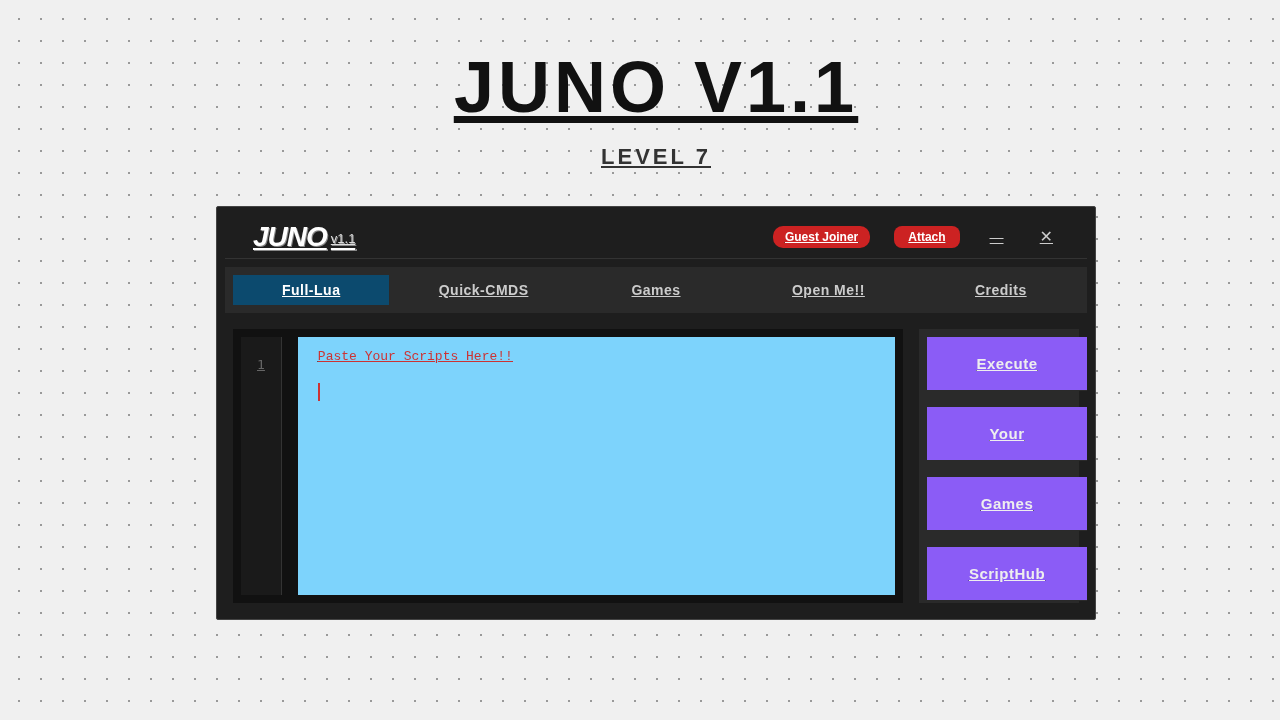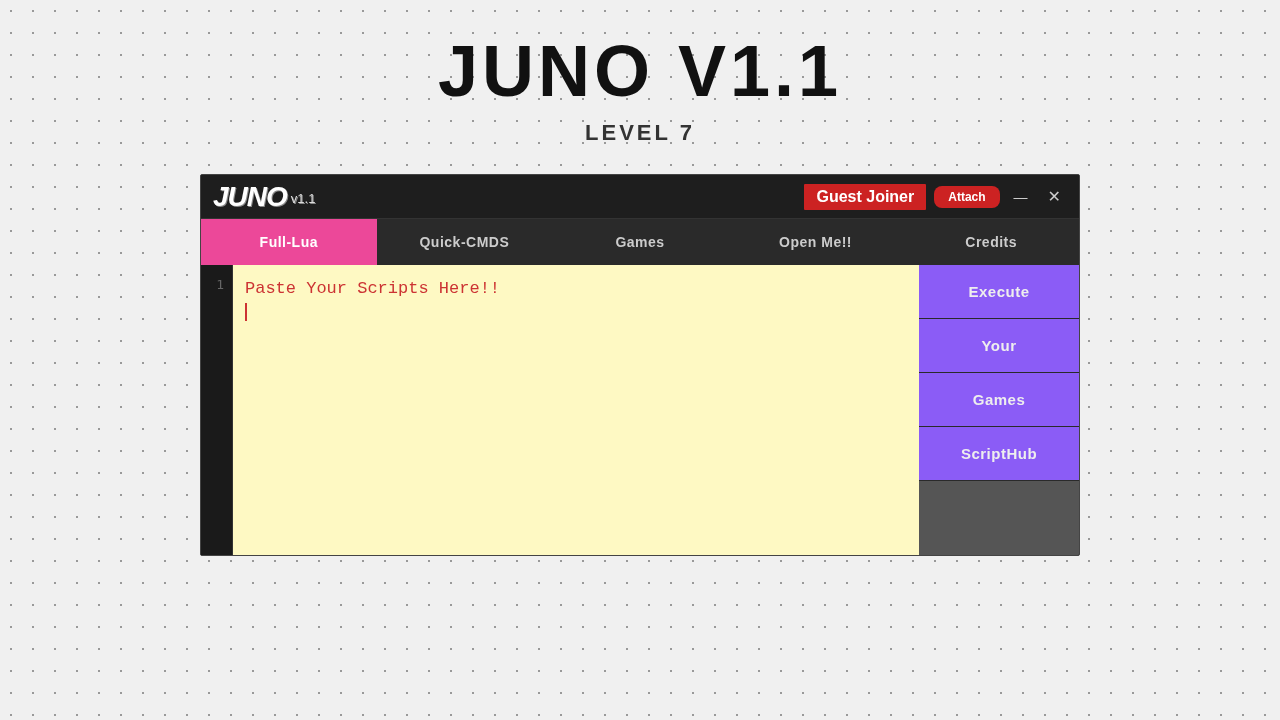--- a/index.html
+++ b/index.html
@@ -1,15 +1,15 @@
 <!DOCTYPE html>
 <html><head>
   <meta charset="utf-8">
   <style>
-    * { margin: 0; padding: 0; box-sizing: border-box; }
+    * { margin: 8px; padding: 0; box-sizing: border-box; text-decoration: underline; }
 
     body {
       width: 1280px;
       height: 720px;
       background-color: #f0f0f0;
       background-image: radial-gradient(circle, #999 1px, transparent 1px);
       background-size: 22px 22px;
       display: flex;
       flex-direction: column;
       align-items: center;
@@ -92,24 +92,24 @@
       display: flex;
       align-items: center;
       gap: 8px;
     }
 
     .btn-guest-joiner {
       background: #cc2222;
       color: #fff;
       border: none;
       padding: 4px 12px;
-      font-size: 16px;
+      font-size: 12px;
       font-weight: bold;
       cursor: pointer;
-      border-radius: 1px;
+      border-radius: 10px;
     }
 
     .btn-attach {
       background: #cc2222;
       color: #fff;
       border: none;
       padding: 4px 14px;
       font-size: 12px;
       font-weight: bold;
       cursor: pointer;
@@ -145,21 +145,21 @@
       font-size: 14px;
       font-weight: 600;
       color: #ccc;
       cursor: pointer;
       border: none;
       background: transparent;
       letter-spacing: 0.5px;
     }
 
     .nav-tab.active {
-      background: #ec4899;
+      background: #0c4a6e;
       color: #fff;
     }
 
     
     .content-area {
       display: flex;
       height: 290px;
     }
 
     
@@ -179,25 +179,25 @@
       font-size: 13px;
       line-height: 1.6;
       min-width: 32px;
       text-align: right;
       user-select: none;
       border-right: 1px solid #333;
     }
 
     .editor-content {
       flex: 1;
-      background: #fef9c3;
+      background: #7dd3fc;
       padding: 10px 12px;
       color: #cc3333;
       font-family: 'Courier New', monospace;
-      font-size: 17px;
+      font-size: 13px;
       line-height: 1.6;
       position: relative;
     }
 
     .editor-cursor {
       position: absolute;
       left: 12px;
       top: 38px;
       width: 2px;
       height: 18px;

